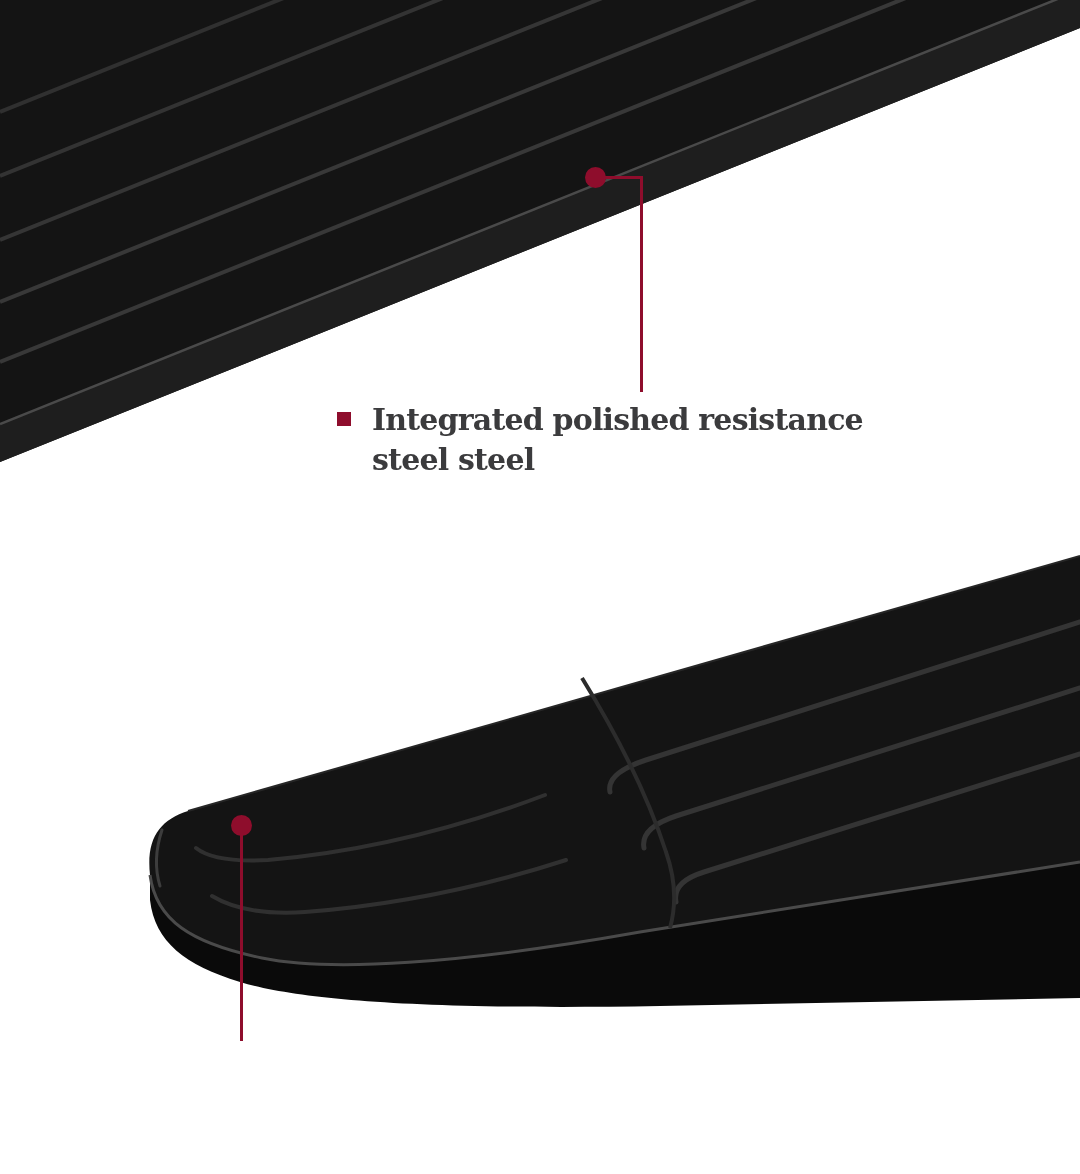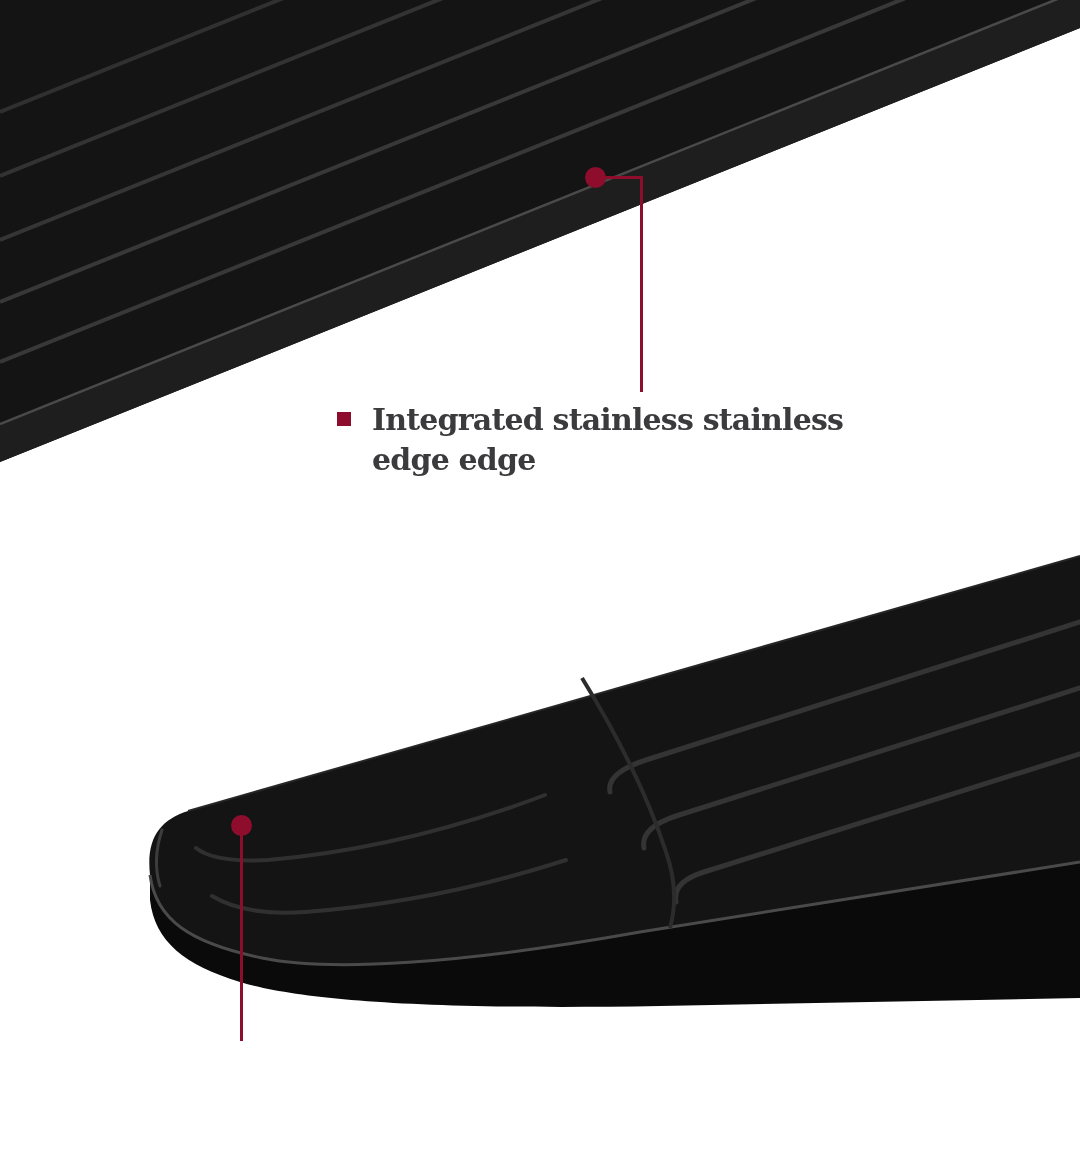--- a/index.html
+++ b/index.html
@@ -93,22 +93,22 @@
     <path d="M 162 300 Q 152 330 160 356" stroke="#3D3D3D" stroke-width="3" fill="none" stroke-linecap="round"></path>
   </svg>
 
   <div class="callout-dot" style="left:585px; top:167px;"></div>
   <div class="leader-line" style="left:595px; top:176px; width:48px; height:3px;"></div>
   <div class="leader-line" style="left:640px; top:176px; width:3px; height:216px;"></div>
 
   <div class="feature-label" style="left:337px; top:400px;">
     <div class="bullet"></div>
     <div class="label-text">
-      <span>Integrated stainless stainless</span>
-      <span>edge edge</span>
+      <span>Integrated polished resistance</span>
+      <span>steel steel</span>
     </div>
   </div>
 
   <div class="callout-dot" style="left:231px; top:815px;"></div>
   <div class="leader-line" style="left:240px; top:833px; width:3px; height:208px;"></div>
 
 
 </div>
 
 </body></html>

